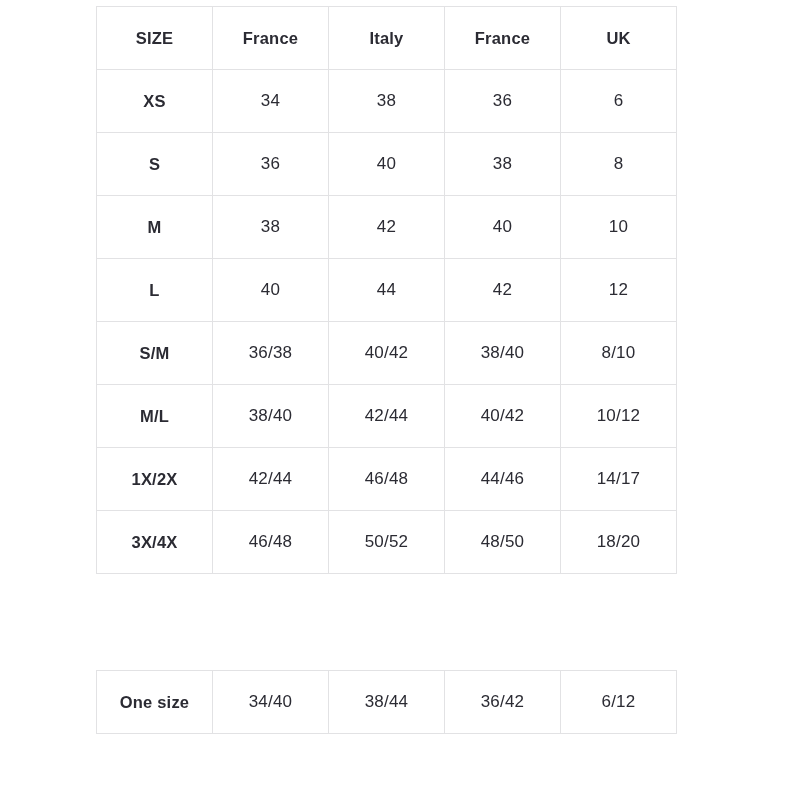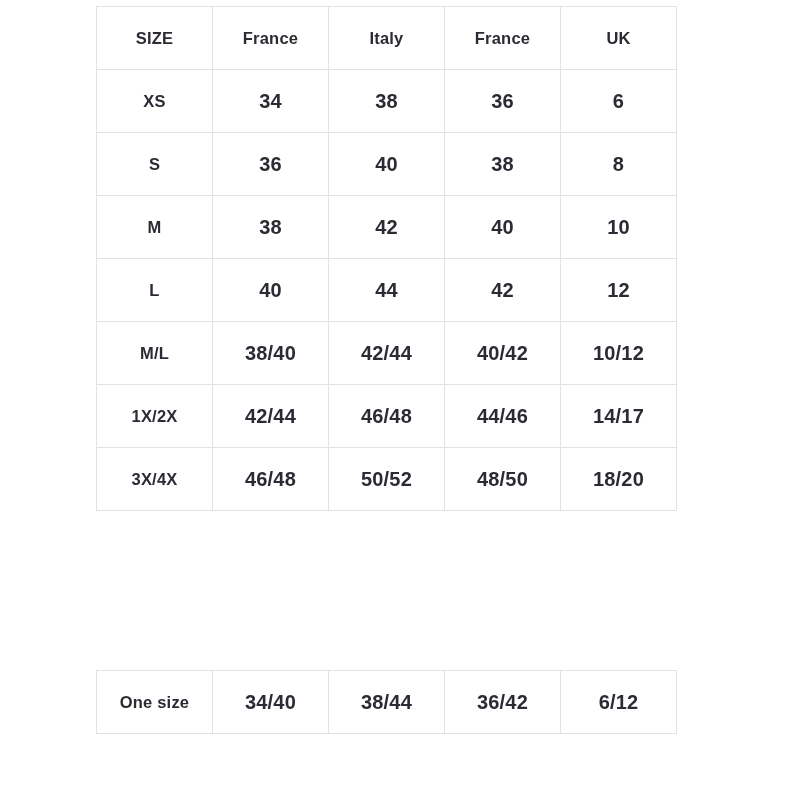--- a/index.html
+++ b/index.html
@@ -34,22 +34,22 @@
   }
   col.c-size  { width: 116px; }
   col.c-other { width: 116px; }
 
   td, th {
     border: 1px solid #e2e2e4;
     height: 63px;
     text-align: center;
     vertical-align: middle;
     color: #2b2b33;
-    font-size: 20px;
-    font-weight: 700;
+    font-size: 17px;
+    font-weight: 400;
     letter-spacing: 0.2px;
     padding: 0;
   }
   th {
     font-weight: 700;
     font-size: 16.5px;
   }
   td.rowhead {
     font-weight: 700;
     font-size: 16.5px;
@@ -108,20 +108,27 @@
           <td>10</td>
         </tr>
         <tr>
           <td class="rowhead">L</td>
           <td>40</td>
           <td>44</td>
           <td>42</td>
           <td>12</td>
         </tr>
         <tr>
+          <td class="rowhead">S/M</td>
+          <td>36/38</td>
+          <td>40/42</td>
+          <td>38/40</td>
+          <td>8/10</td>
+        </tr>
+        <tr>
           <td class="rowhead">M/L</td>
           <td>38/40</td>
           <td>42/44</td>
           <td>40/42</td>
           <td>10/12</td>
         </tr>
         <tr>
           <td class="rowhead">1X/2X</td>
           <td>42/44</td>
           <td>46/48</td>

